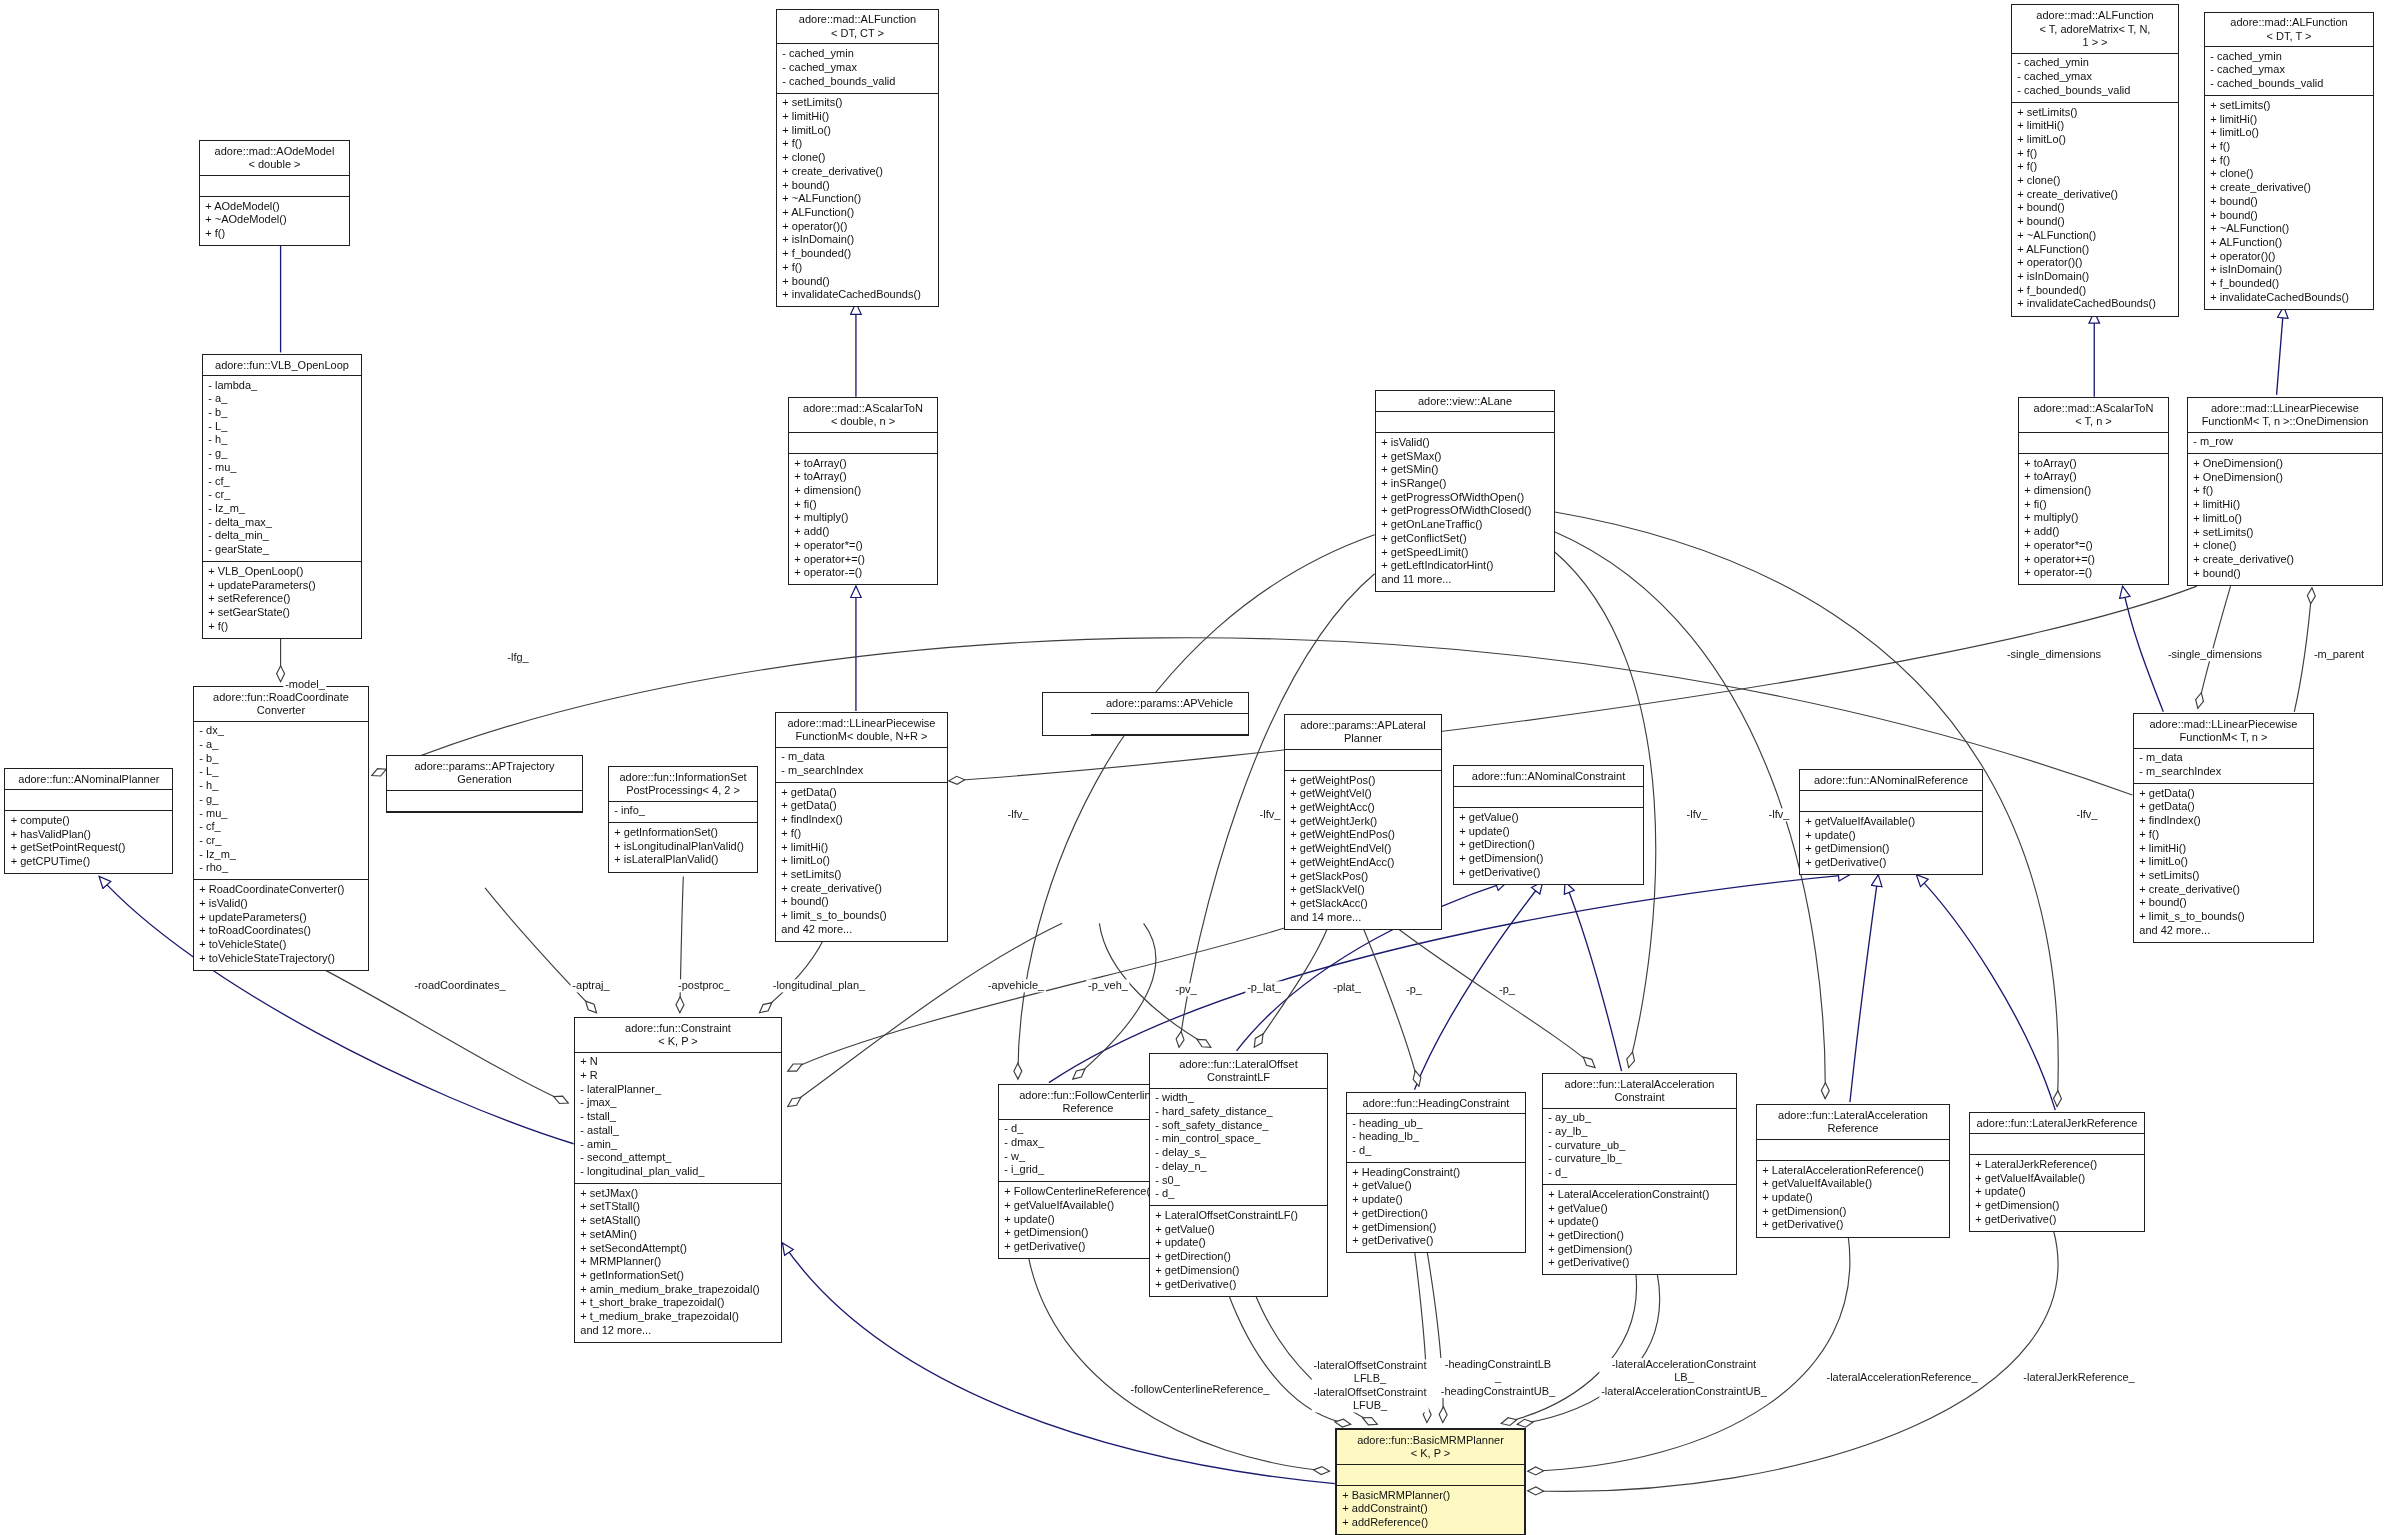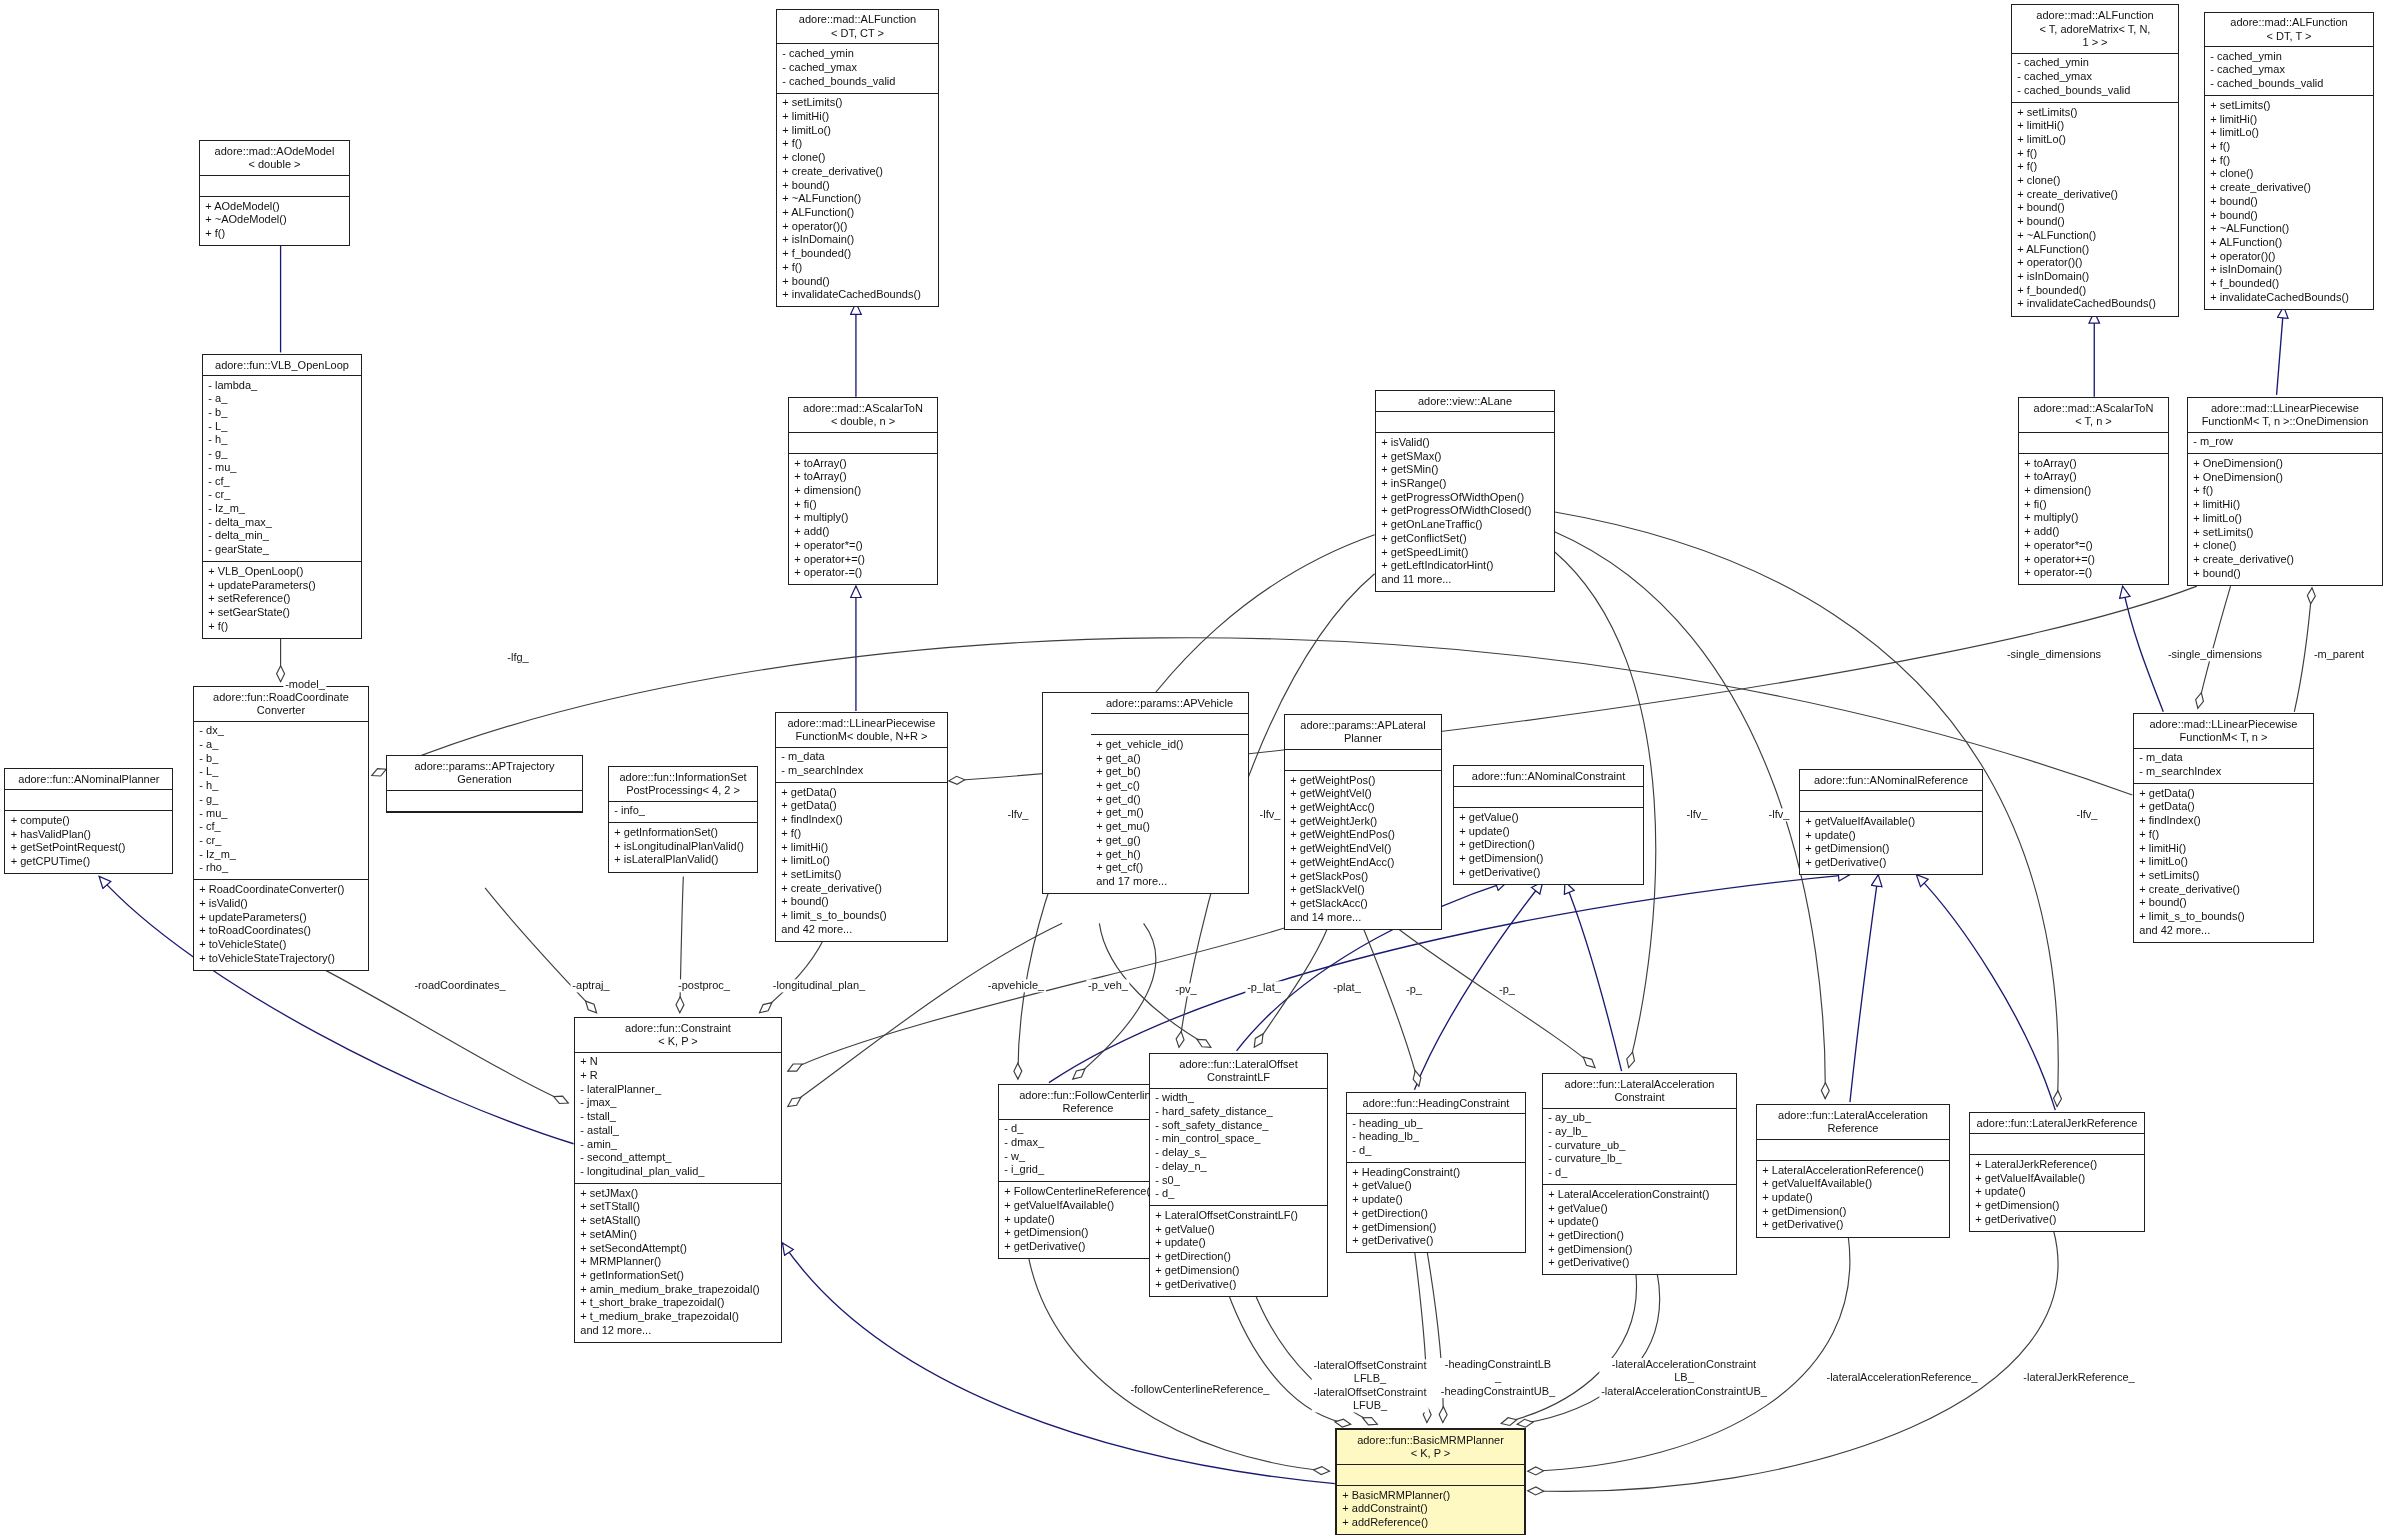--- a/index.html
+++ b/index.html
@@ -279,33 +279,20 @@
           <div class="crow">+ bound()</div>
           <div class="crow">+ limit_s_to_bounds()</div>
           <div class="crow">and 42 more...</div>
         </div>
       </div>
       <div class="cbox" style="left: 1042px; top: 692px; width: 157px; padding-left: 48px;">
         <div class="ctitle">
           <div class="crow">adore::params::APVehicle</div>
         </div>
         <div class="cattrs"></div>
-        <div class="cmeths">
-          <div class="crow">+ get_vehicle_id()</div>
-          <div class="crow">+ get_a()</div>
-          <div class="crow">+ get_b()</div>
-          <div class="crow">+ get_c()</div>
-          <div class="crow">+ get_d()</div>
-          <div class="crow">+ get_m()</div>
-          <div class="crow">+ get_mu()</div>
-          <div class="crow">+ get_g()</div>
-          <div class="crow">+ get_h()</div>
-          <div class="crow">+ get_cf()</div>
-          <div class="crow">and 17 more...</div>
-        </div>
       </div>
       <div class="cbox" style="left: 1284px; top: 714px; width: 156px;">
         <div class="ctitle">
           <div class="crow">adore::params::APLateral</div>
           <div class="crow">Planner</div>
         </div>
         <div class="cattrs"></div>
         <div class="cmeths">
           <div class="crow">+ getWeightPos()</div>
           <div class="crow">+ getWeightVel()</div>

